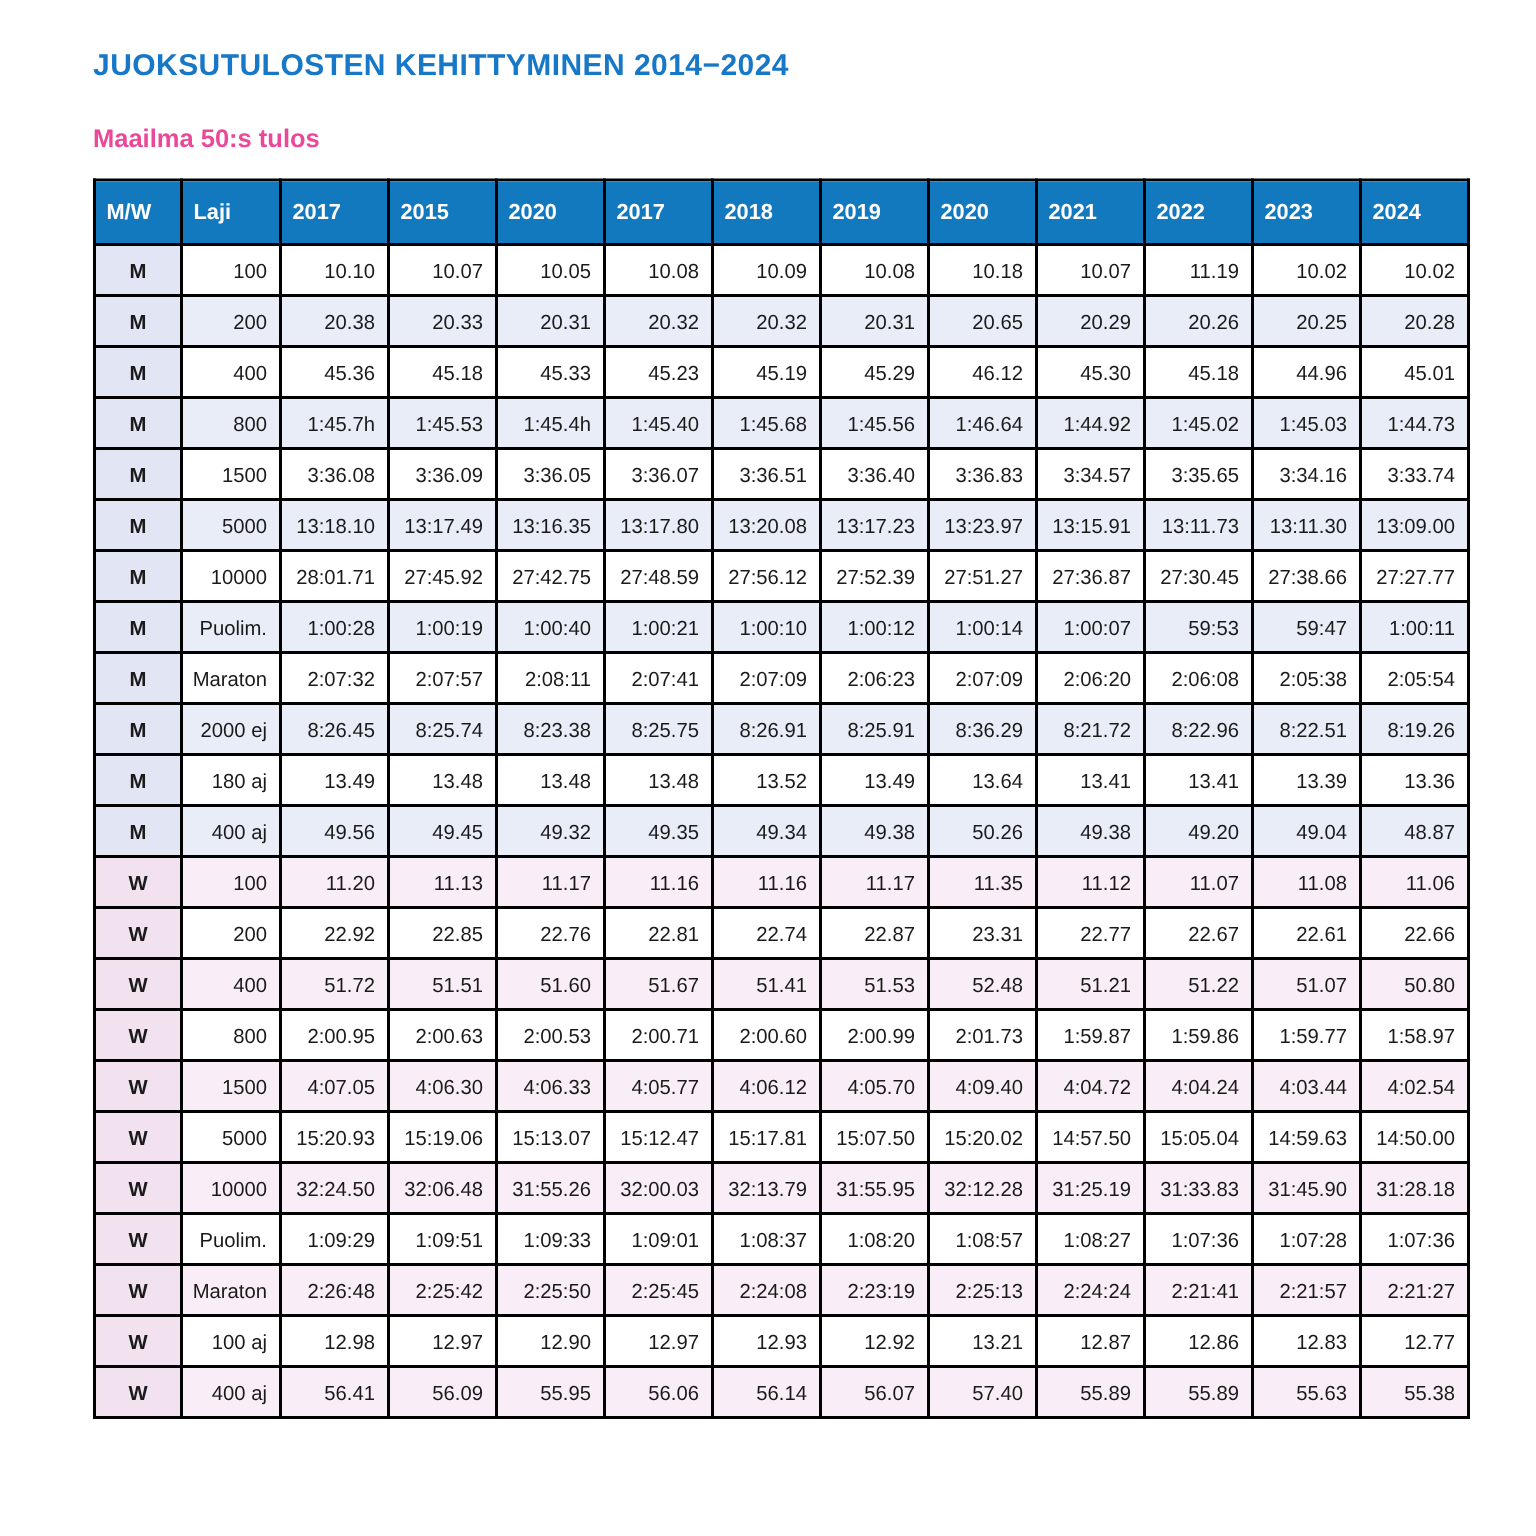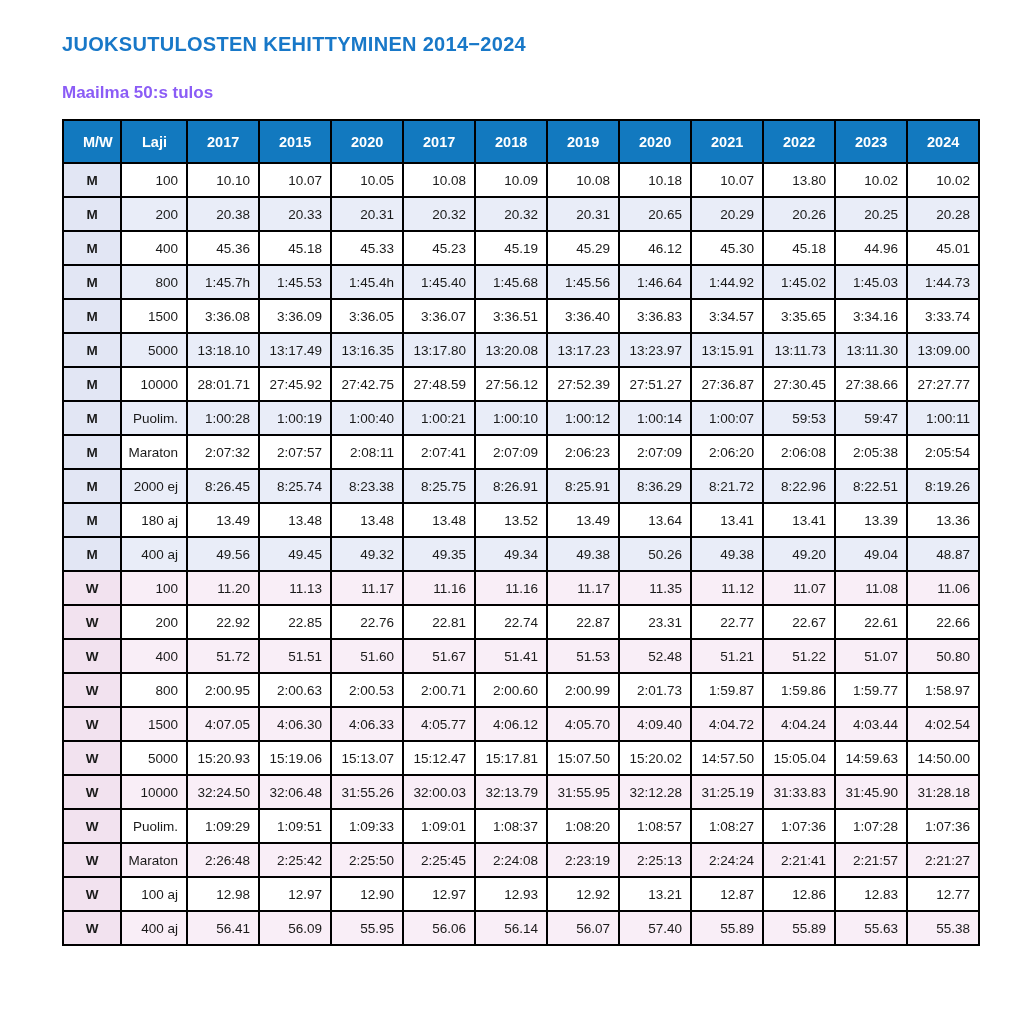--- a/index.html
+++ b/index.html
@@ -24,41 +24,41 @@
     margin: 0;
     font-size: 20px;
     font-weight: bold;
     letter-spacing: 0.3px;
     color: var(--title-color, #1878C8);
   }
   h2.subtitle {
     margin: 27px 0 0 0;
     font-size: 17px;
     font-weight: bold;
-    color: #8b5cf6;
+    color: #ec4899;
   }
   table.results {
     margin-top: 16px;
     border-collapse: collapse;
     table-layout: fixed;
     width: 916px;
   }
   table.results th, table.results td {
     border: 2px solid var(--border-color, #000000);
     overflow: hidden;
     white-space: nowrap;
   }
   table.results th {
     background: var(--header-bg, #1279BF);
     color: var(--header-text, #ffffff);
     font-weight: bold;
     font-size: 14.5px;
     height: 41px;
-    text-align: right;
-    padding: 0 19px;
+    text-align: left;
+    padding: 0 7px;
   }
   table.results td {
     height: 32px;
     font-size: 13.5px;
     text-align: right;
     padding: 0 8px 0 2px;
     background: #ffffff;
   }
   table.results td.mw {
     text-align: center;
@@ -106,21 +106,21 @@
           <td class="mw">M</td>
           <td class="laji">100</td>
           <td>10.10</td>
           <td>10.07</td>
           <td>10.05</td>
           <td>10.08</td>
           <td>10.09</td>
           <td>10.08</td>
           <td>10.18</td>
           <td>10.07</td>
-          <td>13.80</td>
+          <td>11.19</td>
           <td>10.02</td>
           <td>10.02</td>
         </tr>
         <tr class="m striped">
           <td class="mw">M</td>
           <td class="laji">200</td>
           <td>20.38</td>
           <td>20.33</td>
           <td>20.31</td>
           <td>20.32</td>

